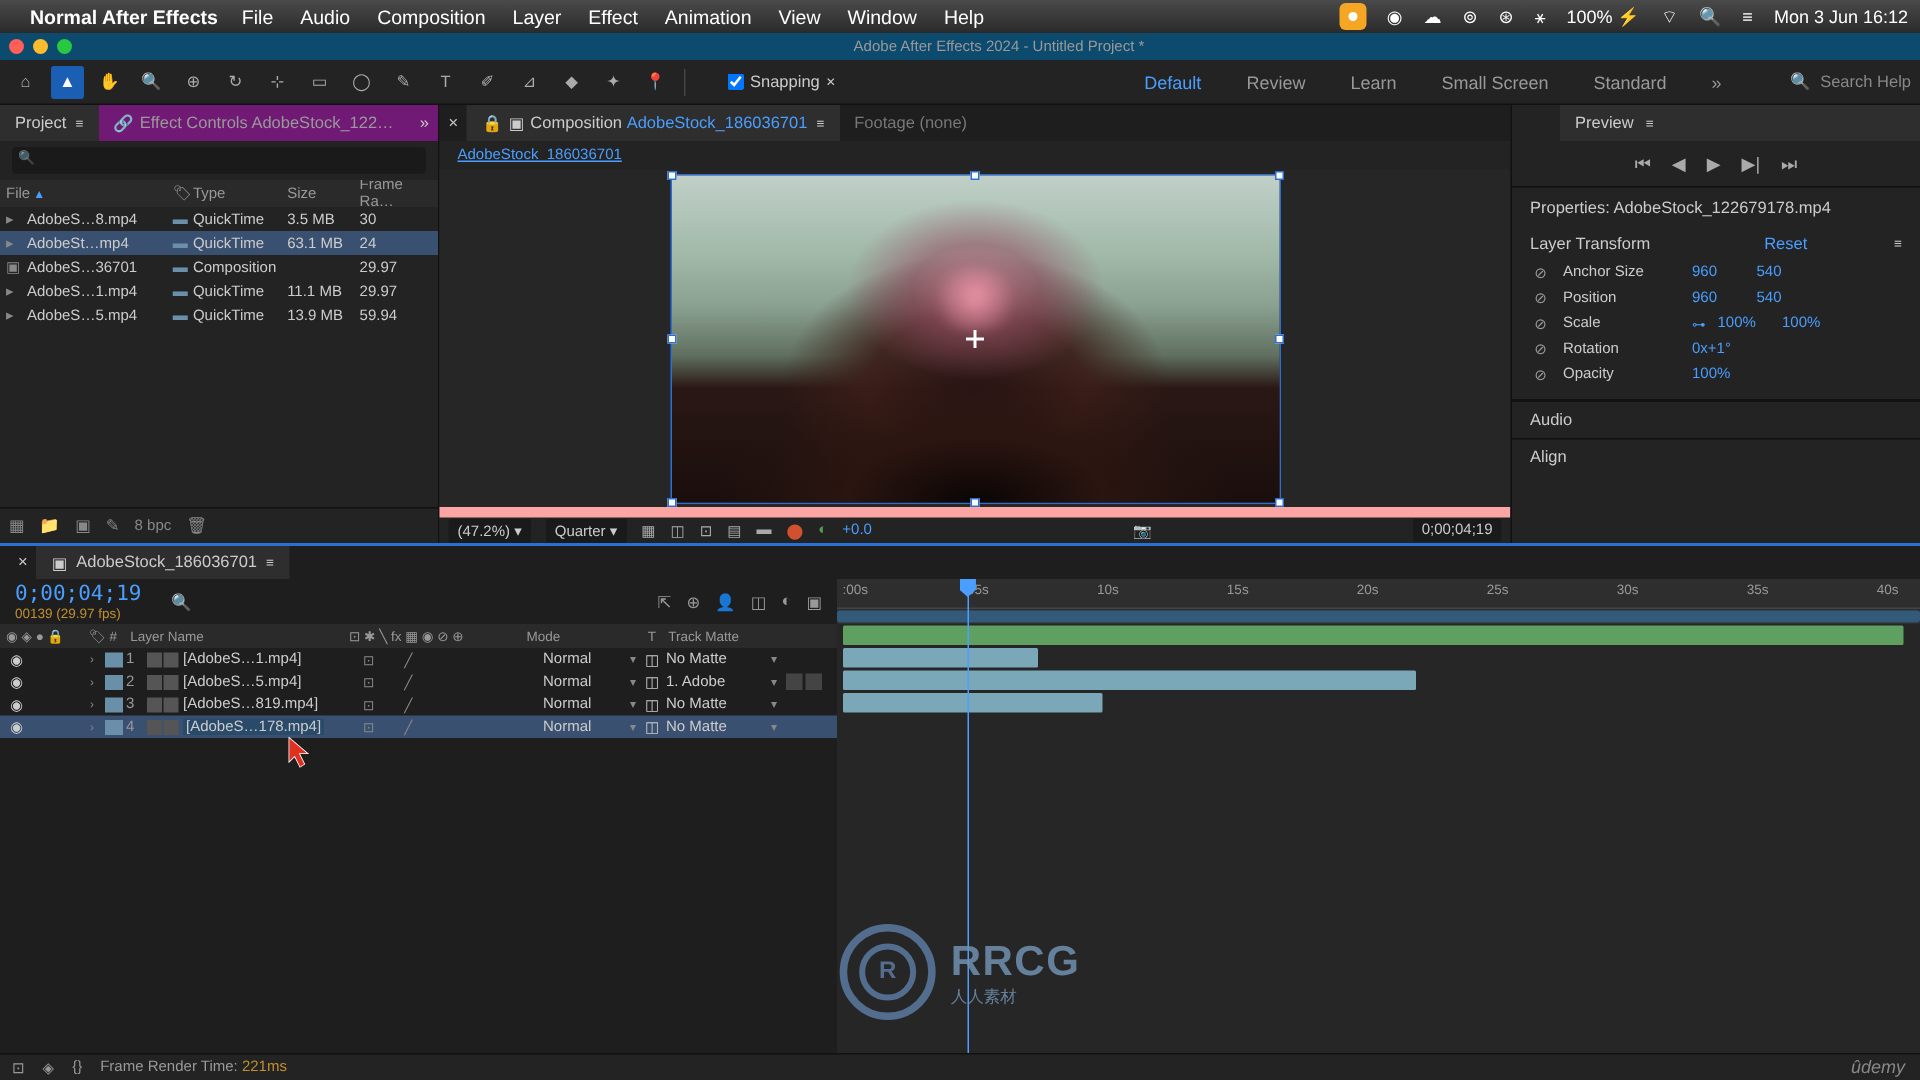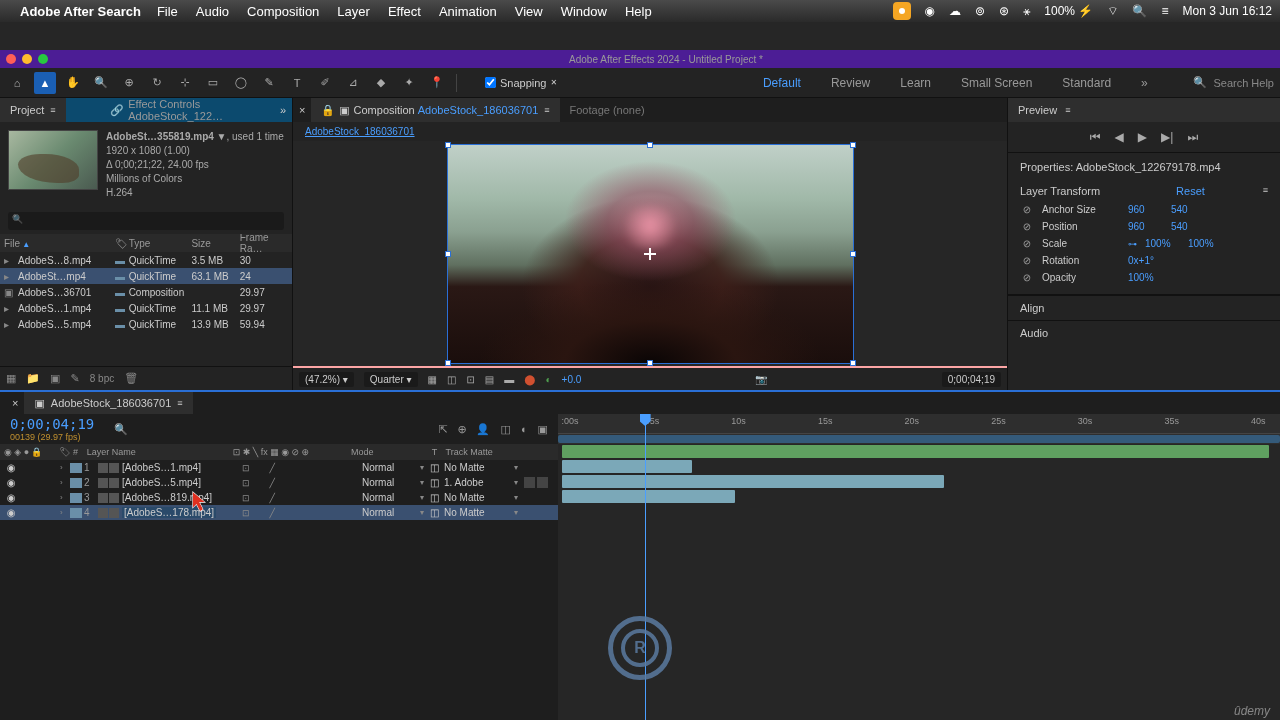--- a/index.html
+++ b/index.html
@@ -8,21 +8,21 @@
     
     .menubar { height: 22px; background: linear-gradient(#4a4a4a, #2a2a2a); display: flex; align-items: center; padding: 0 8px; color: #fff; }
     .menubar .apple { font-size: 14px; margin-right: 12px; }
     .menubar .appname { font-weight: 600; margin-right: 16px; font-size: 13px; }
     .menubar .menus { display: flex; gap: 18px; font-size: 13px; }
     .menubar .right { margin-left: auto; display: flex; align-items: center; gap: 14px; font-size: 12px; }
     .rec-dot { width: 18px; height: 18px; background: #f5a623; border-radius: 4px; display:flex; align-items:center; justify-content:center; }
     .rec-dot::after { content:''; width:6px; height:6px; background:#fff; border-radius:50%; }
 
     
-    .window-title { height: 18px; background: #4c1d95; display: flex; align-items: center; padding: 0 6px; font-size: 10px; color: #999; margin-top: 28px; }
+    .window-title { height: 18px; background: #0c4a6e; display: flex; align-items: center; padding: 0 6px; font-size: 10px; color: #999; }
     .traffic { display: flex; gap: 6px; margin-right: 10px; }
     .traffic span { width: 10px; height: 10px; border-radius: 50%; }
     .tl-red { background: #ff5f57; } .tl-yel { background: #febc2e; } .tl-grn { background: #28c840; }
     .window-title .title { margin: 0 auto; }
 
     
     .toolbar { height: 30px; background: #232323; display: flex; align-items: center; padding: 0 6px; gap: 6px; border-bottom: 1px solid #111; }
     .toolbar .tool { width: 22px; height: 22px; display: flex; align-items: center; justify-content: center; color: #aaa; border-radius: 2px; }
     .toolbar .tool.active { background: #1a5fb4; color: #fff; }
     .toolbar .sep { width: 1px; height: 18px; background: #444; margin: 0 2px; }
@@ -31,21 +31,21 @@
     .ws.active { color: #4a9eff; }
     .snapping { display: flex; align-items: center; gap: 4px; margin-left: 20px; font-size: 11px; }
     .snapping input { width: 11px; height: 11px; }
     .searchbox { margin-left: 40px; color: #888; display:flex; align-items:center; gap:6px; }
 
     
     .main { display: flex; height: 292px; }
     
     
     .project-panel { width: 293px; background: #232323; border-right: 1px solid #111; display: flex; flex-direction: column; }
-    .panel-tabs { height: 24px; display: flex; background: #0c4a6e; align-items: center; gap: 35px; }
+    .panel-tabs { height: 24px; display: flex; background: #701a75; align-items: center; }
     .panel-tab { padding: 0 10px; height: 100%; display: flex; align-items: center; font-size: 11px; color: #999; }
     .panel-tab.active { background: #2e2e2e; color: #ccc; }
     
     .thumb-row { display: flex; padding: 8px; gap: 8px; }
     .thumb { width: 90px; height: 60px; background: linear-gradient(135deg, #a8b8a0 0%, #6a8a70 50%, #4a5a50 100%); border: 1px solid #444; position: relative; }
     .thumb::after { content:''; position:absolute; inset:40% 20% 10% 10%; background: rgba(80,60,40,0.6); border-radius: 40% 60% 30% 70%; }
     .thumb-info { font-size: 10px; color: #aaa; line-height: 1.4; }
     
     .proj-search { padding: 4px 8px; }
     .proj-search input { width: 100%; background: #1a1a1a; border: none; color: #ccc; padding: 3px 20px; border-radius: 3px; font-size: 11px; }
@@ -81,29 +81,29 @@
     .silh { position:absolute; bottom:0; left:0; right:0; height:45%; background: radial-gradient(ellipse at 50% 100%, #0a0505 0%, #2a1510 30%, transparent 60%); }
     .glow { position:absolute; top:28%; left:42%; width:16%; height:20%; background: radial-gradient(circle, rgba(255,160,180,0.7), transparent 70%); border-radius:50%; filter:blur(3px); }
     .canvas .handle { position: absolute; width: 6px; height: 6px; background: #fff; border: 1px solid #2a6fd6; }
     .h-tl{top:-3px;left:-3px;} .h-tr{top:-3px;right:-3px;} .h-bl{bottom:-3px;left:-3px;} .h-br{bottom:-3px;right:-3px;}
     .h-tm{top:-3px;left:50%;margin-left:-3px;} .h-bm{bottom:-3px;left:50%;margin-left:-3px;} .h-ml{top:50%;left:-3px;margin-top:-3px;} .h-mr{top:50%;right:-3px;margin-top:-3px;}
     .anchor { position:absolute; top:50%; left:50%; width:12px; height:12px; margin:-6px; }
     .anchor::before, .anchor::after { content:''; position:absolute; background:#fff; }
     .anchor::before { left:5px; top:0; width:2px; height:12px; }
     .anchor::after { top:5px; left:0; height:2px; width:12px; }
     
-    .comp-footer { height: 24px; background: #232323; display: flex; align-items: center; padding: 0 6px; gap: 10px; border-top: 2px solid #fca5a5; font-size: 10px; }
+    .comp-footer { height: 24px; background: #232323; display: flex; align-items: center; padding: 0 6px; gap: 10px; border-top: 7px solid #fca5a5; font-size: 10px; }
     .comp-footer .sel { background: #1a1a1a; padding: 2px 6px; border-radius: 2px; }
     .comp-footer .ico { color: #aaa; }
     .comp-footer .exposure { color:#4a9eff; }
 
     
     .right-panels { width: 273px; background: #232323; border-left: 1px solid #111; }
     .rpanel { border-bottom: 1px solid #111; }
-    .rpanel-hdr { height: 24px; display: flex; align-items: center; padding: 0 10px; background: #1e1e1e; font-size: 11px; }
+    .rpanel-hdr { height: 24px; display: flex; align-items: center; padding: 0 10px; background: #1e1e1e; font-size: 11px; margin-left: 32px; }
     .rpanel-hdr.activehdr { background:#2e2e2e; }
     .preview-controls { height: 30px; display: flex; align-items: center; justify-content: center; gap: 14px; }
     .preview-controls .pc { color: #aaa; font-size: 12px; }
     
     .props-body { padding: 8px 12px; }
     .props-title { font-size: 11px; color: #ccc; margin-bottom: 6px; }
     .prop-section { font-size: 11px; color: #ccc; margin-bottom: 4px; display:flex; }
     .prop-section .reset { color:#4a9eff; margin-left: 76px; }
     .prop-row { display: flex; align-items: center; height: 17px; font-size: 10px; gap: 8px; }
     .prop-row .sw { width: 14px; text-align:center; color:#999; }
@@ -172,21 +172,21 @@
     
     .statusbar { height: 18px; background: #232323; display: flex; align-items: center; padding: 0 8px; font-size: 10px; color: #999; gap: 12px; border-top:1px solid #111; }
     .statusbar .rendertime .v { color: #c09030; }
     .udemy { position:absolute; right:10px; bottom:2px; color:#888; font-size:12px; font-style:italic; }
   </style>
 </head>
 <body>
 
 <div class="menubar">
   <span class="apple"></span>
-  <span class="appname">Adobe After Search</span>
+  <span class="appname">Normal After Effects</span>
   <div class="menus">
     <span>File</span>
     <span>Audio</span>
     <span>Composition</span>
     <span>Layer</span>
     <span>Effect</span>
     <span>Animation</span>
     <span>View</span>
     <span>Window</span>
     <span>Help</span>
@@ -259,30 +259,20 @@
       <div class="panel-tab active">
         <span>Project</span>
           <span style="margin-left:6px;font-size:9px;">≡</span>
       </div>
       <div class="panel-tab">
         <span style="margin-right:4px;">🔗</span>
         <span>Effect Controls AdobeStock_122…</span>
       </div>
       <span style="margin-left:auto;padding:0 6px;">»</span>
     </div>
-    <div class="thumb-row">
-      <div class="thumb"></div>
-      <div class="thumb-info">
-        <div><b>AdobeSt…355819.mp4 ▼</b><span>, used 1 time</span></div>
-        <div>1920 x 1080 (1.00)</div>
-        <div>Δ 0;00;21;22, 24.00 fps</div>
-        <div>Millions of Colors</div>
-        <div>H.264</div>
-      </div>
-    </div>
     <div class="proj-search">
       <input type="text" placeholder="" style="">
     </div>
     <div class="proj-table">
       <div class="proj-header">
         <span class="c1"><span>File</span><span class="sortarrow">▲</span></span>
         <span style="width:14px;">🏷</span>
         <span class="c2">Type</span>
         <span class="c3">Size</span>
         <span class="c4">Frame Ra…</span>
@@ -431,22 +421,22 @@
           <span class="lbl">Rotation</span>
           <span class="val">0x+1°</span>
         </div>
         <div class="prop-row">
           <span class="sw">⊘</span>
           <span class="lbl">Opacity</span>
           <span class="val">100%</span>
         </div>
       </div>
     </div>
+    <div class="collapse-hdr">Audio</div>
     <div class="collapse-hdr">Align</div>
-    <div class="collapse-hdr">Audio</div>
   </div>
 </div>
 
 <div class="timeline">
   <div class="tl-tabs">
     <span style="padding:0 6px;">×</span>
     <div class="tl-tab">
       <span>▣</span>
       <span>AdobeStock_186036701</span>
       <span style="font-size:9px;">≡</span>
@@ -605,20 +595,24 @@
         <div class="track">
             <div class="bar" style="left:0.5%; width:24%;"></div>
           </div>
       </div>
       <div class="playhead" style="left:12%"></div>
     </div>
   </div>
 
   <div class="watermark">
     <div class="wm-logo"></div>
+    <div>
+      <div class="wm-text">RRCG</div>
+      <div class="wm-sub">人人素材</div>
+    </div>
   </div>
 
   <div class="statusbar">
     <span>⊡</span>
     <span>◈</span>
     <span>{}</span>
     <span class="rendertime">
       <span>Frame Render Time:</span> <span class="v">221ms</span>
     </span>
   </div>

